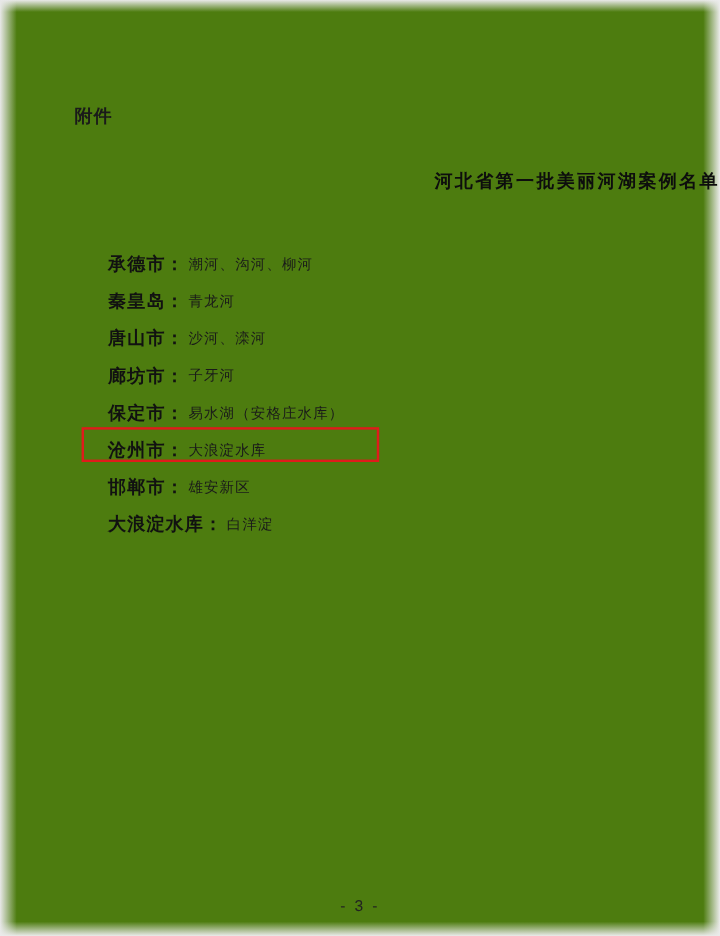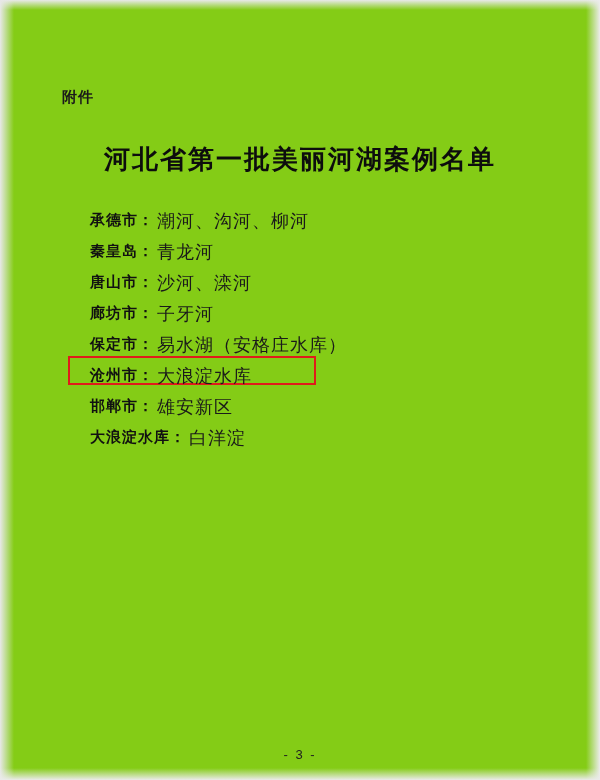--- a/index.html
+++ b/index.html
@@ -11,39 +11,39 @@
     height: 780px;
     background: #ffffff;
     font-family: "Liberation Serif", "DejaVu Serif", serif;
     color: #111111;
     overflow: hidden;
     position: relative;
   }
   .page {
     position: absolute;
     inset: 0;
-    background: #84cc16;
+    background: #4d7c0f;
   }
   .attachment-label {
     position: absolute;
     left: 62px;
     top: 88px;
     font-size: 15px;
     font-weight: 700;
     letter-spacing: 1px;
     color: #1a1a1a;
     font-family: "Liberation Sans", "DejaVu Sans", sans-serif;
   }
   .doc-title {
     position: absolute;
     left: 0;
     right: 0;
     top: 142px;
-    text-align: center;
-    font-size: 26px;
+    text-align: right;
+    font-size: 15px;
     font-weight: 700;
     letter-spacing: 2px;
     color: #0d0d0d;
     font-family: "Liberation Sans", "DejaVu Sans", sans-serif;
   }
   .entries {
     position: absolute;
     left: 90px;
     top: 205px;
     width: 430px;
@@ -62,21 +62,21 @@
     white-space: nowrap;
     font-family: "Liberation Sans", "DejaVu Sans", sans-serif;
   }
   .entry-sep {
     font-size: 15px;
     font-weight: 700;
     color: #111111;
     font-family: "Liberation Sans", "DejaVu Sans", sans-serif;
   }
   .entry-value {
-    font-size: 18px;
+    font-size: 12px;
     color: #1a1a1a;
     letter-spacing: 1px;
     margin-left: 4px;
     white-space: nowrap;
     font-family: "Liberation Sans", "DejaVu Sans", sans-serif;
   }
   .entry.highlighted .entry-city,
   .entry.highlighted .entry-sep,
   .entry.highlighted .entry-value {
     position: relative;

